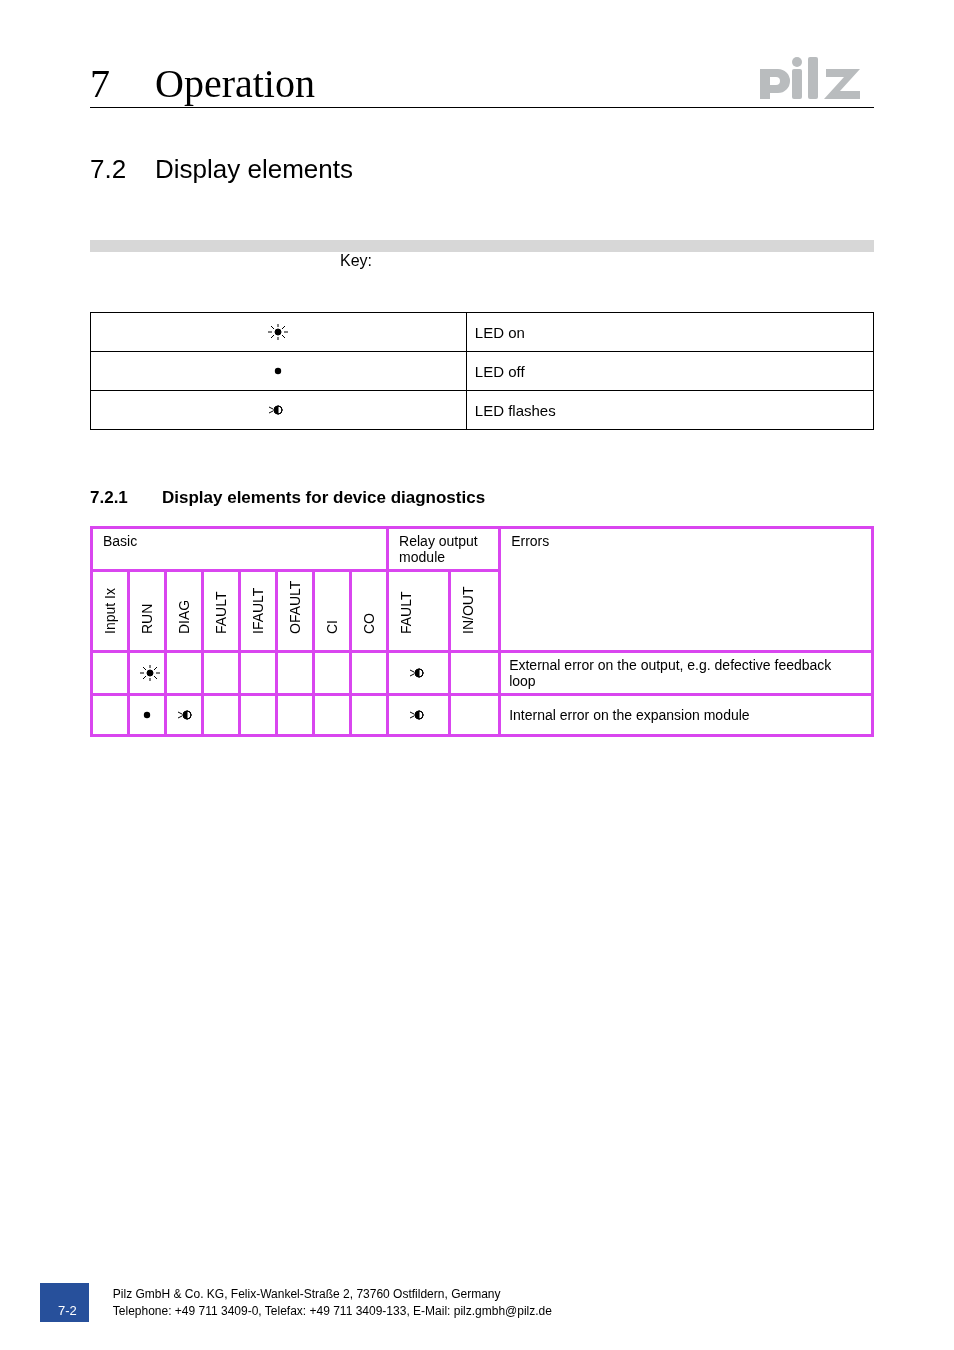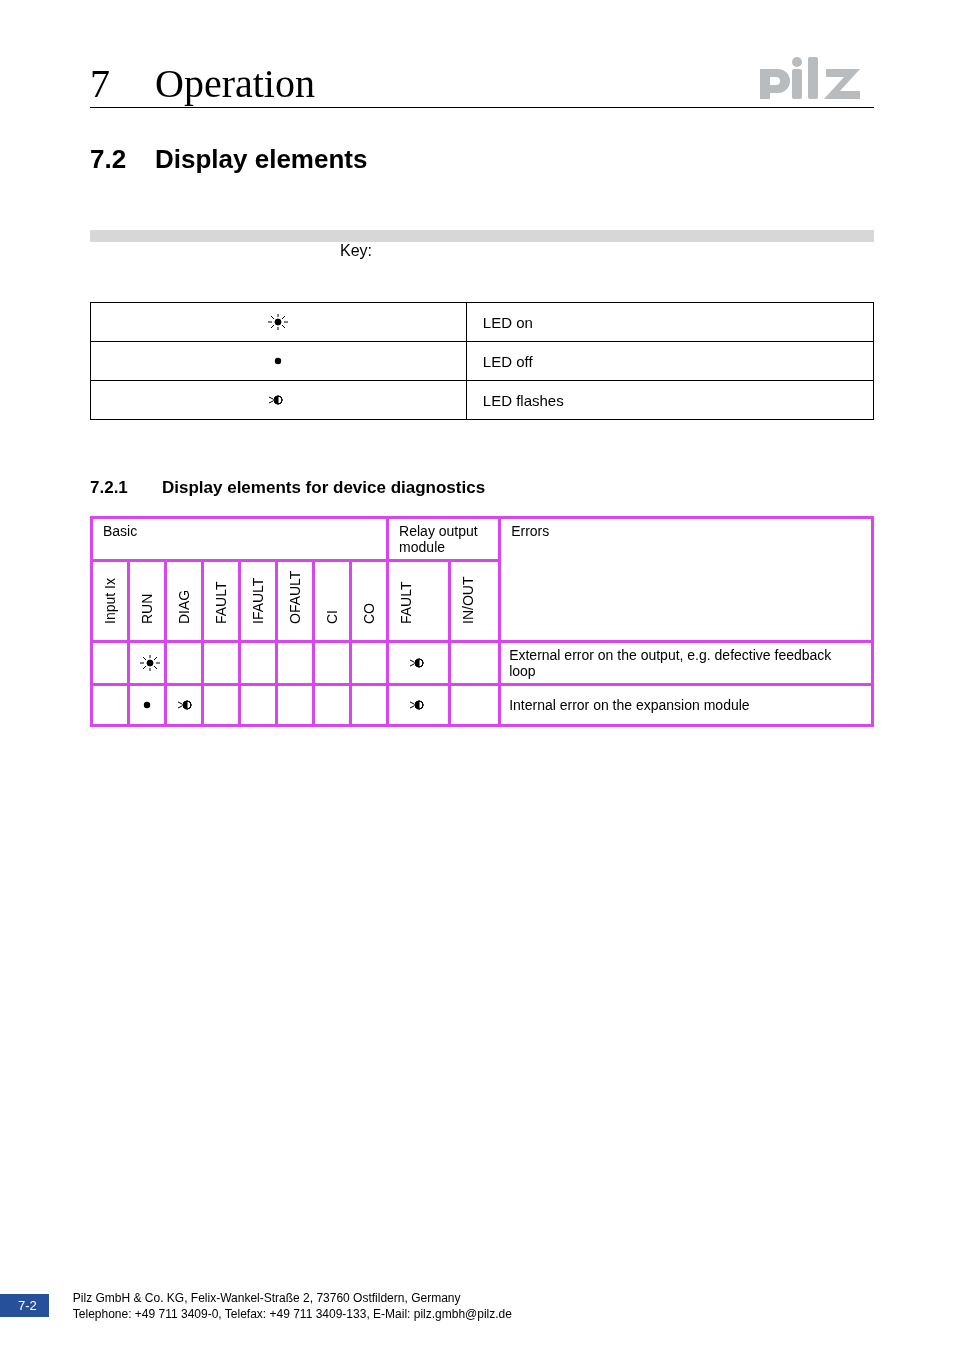--- a/index.html
+++ b/index.html
@@ -30,23 +30,23 @@
     font-family: "Times New Roman", Times, serif;
     font-size: 40px;
     font-weight: 400;
   }
   .chapter-num {
     display: inline-block;
     width: 65px;
   }
   .logo-svg { }
   .section-heading {
-    margin-top: 36px;
+    margin-top: 46px;
     font-size: 26px;
-    font-weight: bold;
+    font-weight: normal;
   }
   .sec-num {
     display: inline-block;
     width: 65px;
   }
   .grey-bar {
     margin-top: 55px;
     height: 12px;
     background: #d7d7d7;
   }
@@ -55,21 +55,21 @@
     font-size: 16px;
   }
   table.key-table {
     margin-top: 42px;
     width: 100%;
     border-collapse: collapse;
     font-size: 15px;
   }
   table.key-table td {
     border: 1px solid #000;
-    padding: 6px 16px;
+    padding: 6px 8px;
     vertical-align: middle;
     height: 26px;
   }
   table.key-table td.sym {
     width: 48%;
     text-align: center;
   }
   .subheading {
     margin-top: 58px;
     font-size: 17px;
@@ -124,21 +124,22 @@
     left: 0;
     bottom: 28px;
     width: 954px;
     display: flex;
     align-items: center;
   }
   .pagebadge {
     background: #27509b;
     color: #fff;
     font-size: 13px;
-    padding: 4px 12px 4px 18px;
+    padding: 20px 12px 4px 18px;
+    margin-left: 40px;
   }
   .footertxt {
     margin-left: 24px;
     font-size: 12px;
     line-height: 1.35;
     color: #000;
   }
   .icon-wrap svg { display: block; margin: 0 auto; }
 </style>
 </head>

